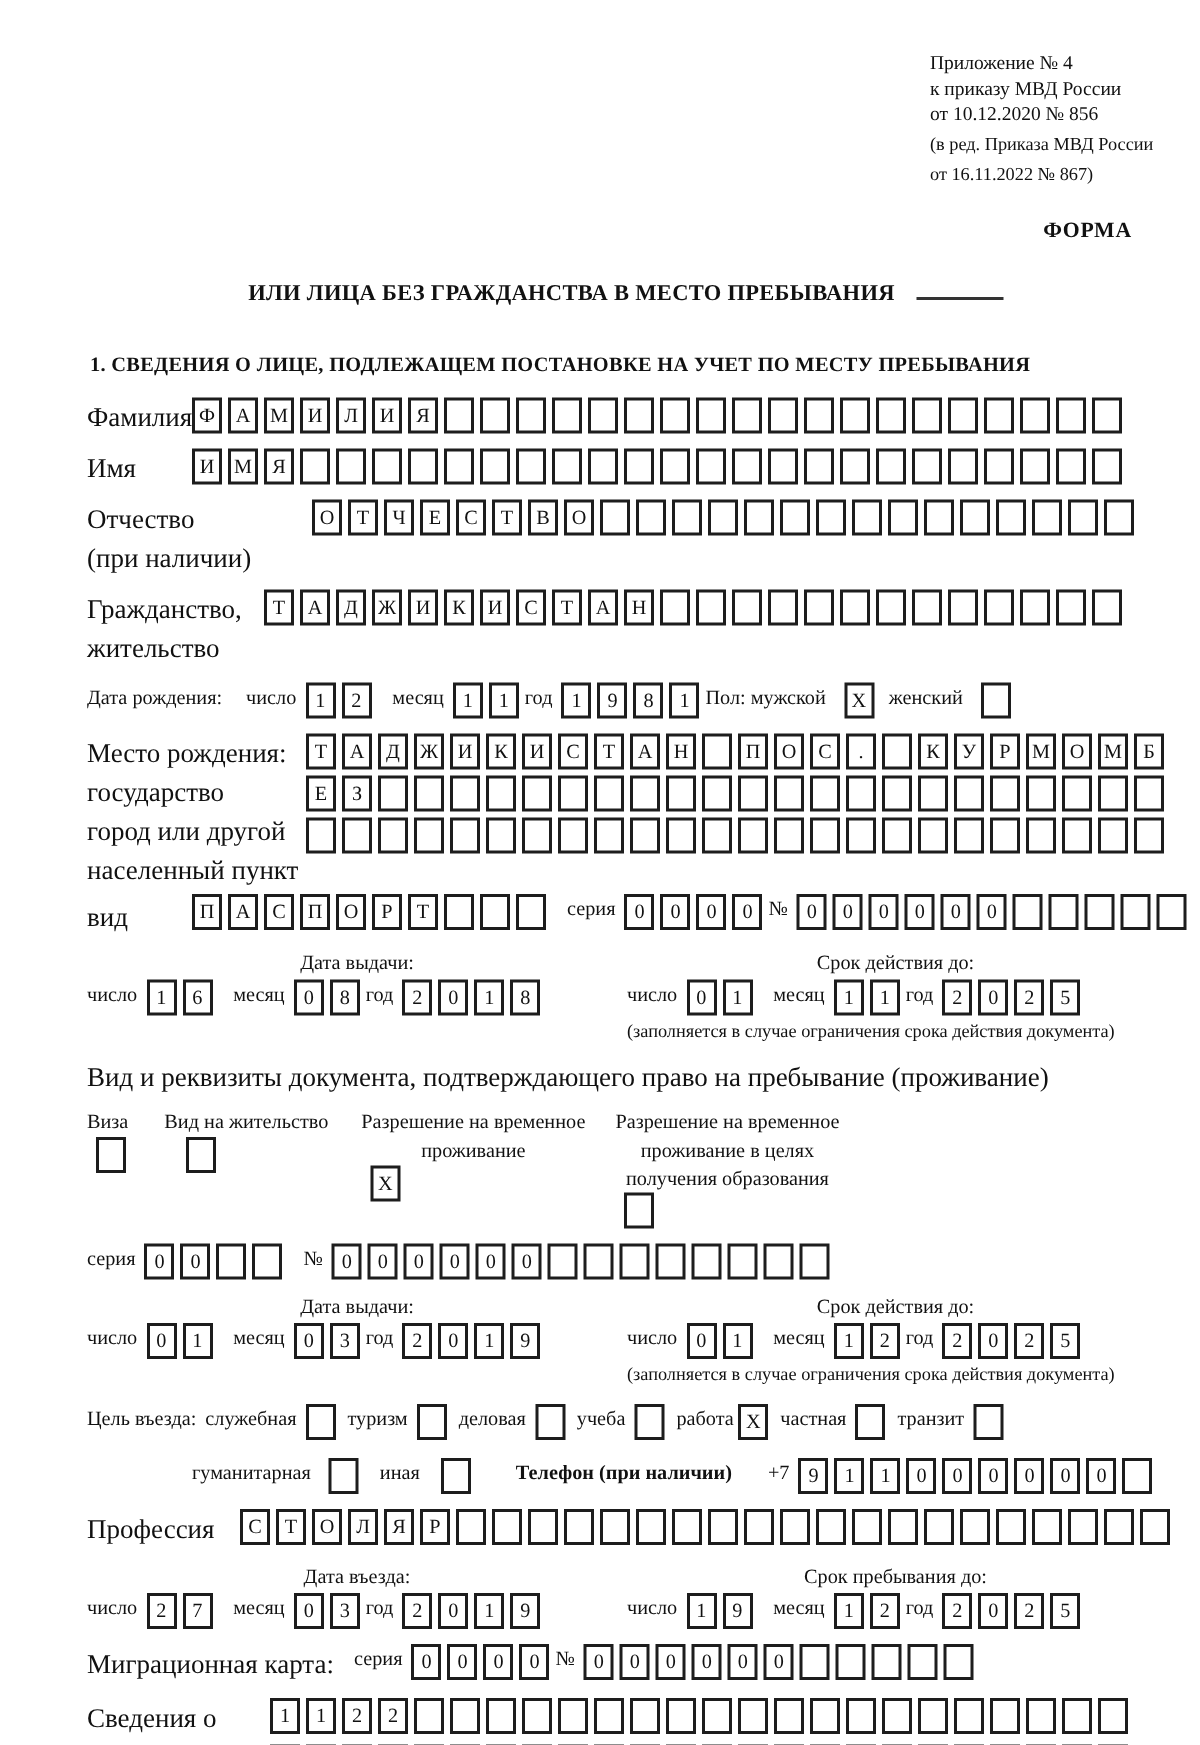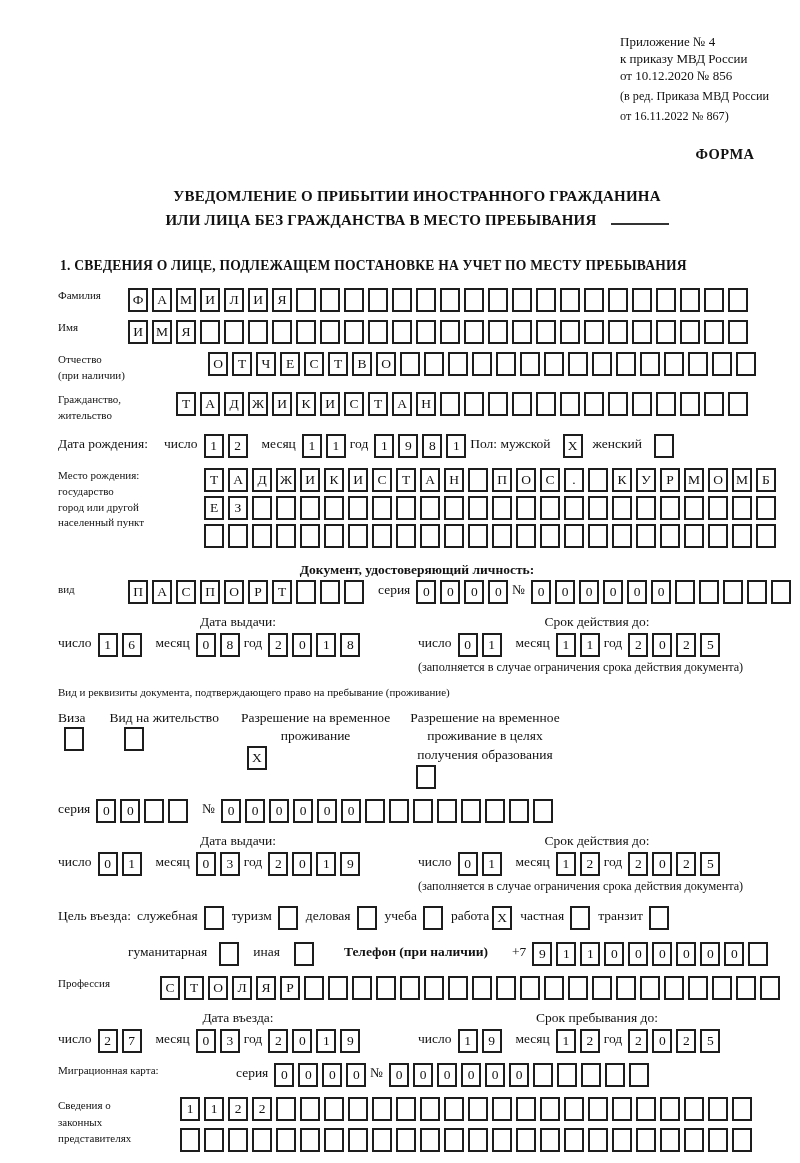--- a/index.html
+++ b/index.html
@@ -8,21 +8,21 @@
   
   .hdr{margin-left:562px;width:220px;font-size:13px;line-height:1.3;}
   .hdr .sub{font-size:12.2px;margin-top:4px;}
   .forma{margin-left:562px;width:210px;text-align:center;font-weight:bold;font-size:14.5px;margin-top:22px;letter-spacing:.5px;}
   
   .title{ text-align:center;font-weight:bold;font-size:15px;line-height:1.55;margin-top:22px;letter-spacing:.2px;}
   .blank-line{display:inline-block;width:58px;border-bottom:2px solid #333;height:13px;margin-left:14px;}
   .sect{font-weight:bold;font-size:13.6px;margin-top:26px;margin-left:2px;letter-spacing:.2px;}
   
   .row{display:flex;align-items:flex-start;margin-top:8px;}
-  .lbl{font-size:11px;line-height:1.45;flex:0 0 auto;}
+  .lbl{font-size:18px;line-height:1.45;flex:0 0 auto;}
   .cells{display:flex;flex:0 0 auto;}
   .cell,.cb{box-sizing:border-box;width:20px;height:24px;border:2px solid #1d1d1d;margin-right:4px;display:flex;align-items:center;justify-content:center;font-size:13.5px;background:#fff;flex:0 0 auto;}
   .cb{margin:0 0 0 6px;}
   .w70{width:70px;}.w150{width:150px;}.w118{width:118px;}.w146{width:146px;}.w120{width:122px;}
   .stack .cells{margin-bottom:4px;}
   .ilbl{font-size:13.5px;margin:2px 6px 0 0;}
   .ilbl.gap{margin-left:10px;}
   
   .daterow{display:flex;margin-top:10px;}
   .datecol{display:flex;flex-direction:column;}
@@ -52,21 +52,20 @@
   <div class="hdr">
     <div>Приложение № 4</div>
     <div>к приказу МВД России</div>
     <div>от 10.12.2020 № 856</div>
     <div class="sub">(в ред. Приказа МВД России</div>
     <div class="sub">от 16.11.2022 № 867)</div>
   </div>
   <div class="forma">ФОРМА</div>
 
   <div class="title">
-    <div>УВЕДОМЛЕНИЕ О ПРИБЫТИИ ИНОСТРАННОГО ГРАЖДАНИНА</div>
     <div><span>ИЛИ ЛИЦА БЕЗ ГРАЖДАНСТВА В МЕСТО ПРЕБЫВАНИЯ</span><span class="blank-line"></span></div>
   </div>
 
   <div class="sect">1. СВЕДЕНИЯ О ЛИЦЕ, ПОДЛЕЖАЩЕМ ПОСТАНОВКЕ НА УЧЕТ ПО МЕСТУ ПРЕБЫВАНИЯ</div>
 
   <div class="row mt14">
     <span class="lbl w70">Фамилия</span>
     <span class="cells">
         <span class="cell">Ф</span>
         <span class="cell">А</span>
@@ -301,21 +300,20 @@
           <span class="cell"></span>
           <span class="cell"></span>
           <span class="cell"></span>
           <span class="cell"></span>
           <span class="cell"></span>
           <span class="cell"></span>
         </span>
     </span>
   </div>
 
-  <div class="center-b">Документ, удостоверяющий личность:</div>
   <div class="row mt2">
     <span class="lbl w70" style="padding-top:2px;">вид</span>
     <span class="cells">
         <span class="cell">П</span>
         <span class="cell">А</span>
         <span class="cell">С</span>
         <span class="cell">П</span>
         <span class="cell">О</span>
         <span class="cell">Р</span>
         <span class="cell">Т</span>

